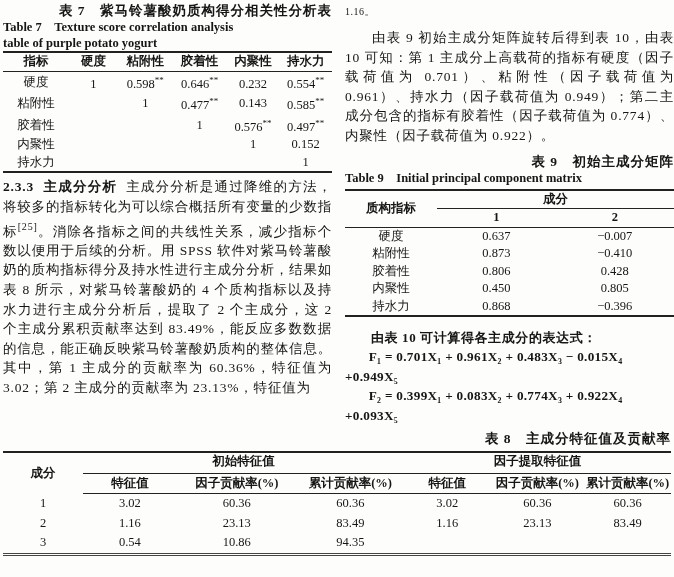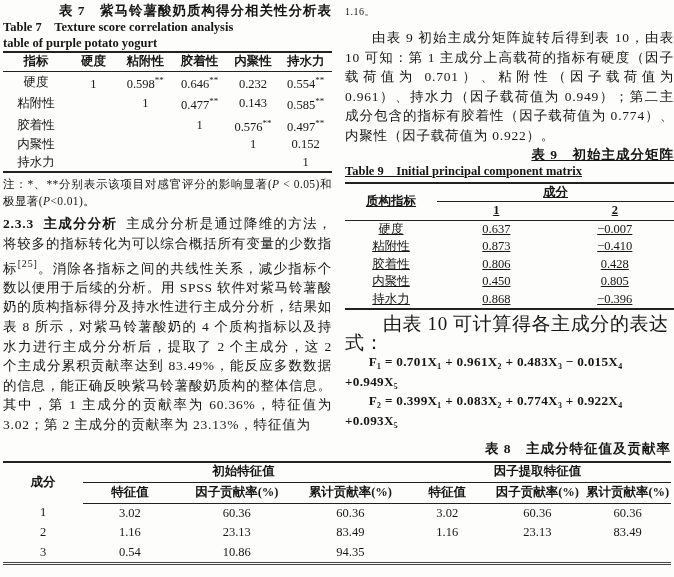--- a/index.html
+++ b/index.html
@@ -33,27 +33,27 @@
   .note i{font-family:"Liberation Serif",serif;}
 
   
   .para{font-size:13.5px;line-height:19.6px;text-align:justify;letter-spacing:0.8px;margin-top:4px;}
   .sec-num{font-weight:bold;margin-right:9px;}
   .sec-title{font-weight:bold;margin-right:9px;}
   .indent{text-indent:2em;}
   .carry{font-size:10px;line-height:19px;letter-spacing:0.5px;}
 
   
-  .t9wrap{text-decoration:underline;}
+  .t9wrap{margin-top:7px;}
   .t9{margin-top:3px;}
   .t9 td{padding:1.6px 0;}
   .t9 .stub{vertical-align:middle;}
 
   
-  .fml-intro{font-size:19px;line-height:19px;text-indent:2em;margin-top:4px;letter-spacing:0.6px;}
+  .fml-intro{font-size:13px;line-height:19px;text-indent:2em;margin-top:11px;letter-spacing:0.6px;font-weight:bold;}
   .fml{font-size:13.2px;font-weight:bold;line-height:19.5px;letter-spacing:0.3px;}
   .fml.lead{text-indent:1.8em;}
 
   
   .t8block{margin-top:5px;padding:0 3px;}
   .t8{margin-top:4px;}
   table.t8x{width:100%;border-collapse:collapse;font-size:12.5px;
             border-top:2px solid #222;border-bottom:3px double #444;}
   table.t8x th,table.t8x td{text-align:center;padding:2px 0;line-height:15.5px;font-weight:normal;}
   table.t8x thead th{font-weight:bold;}
@@ -128,23 +128,20 @@
             <td>持水力</td>
             <td><span></span></td>
             <td><span></span></td>
             <td><span></span></td>
             <td><span></span></td>
             <td><span>1</span></td>
           </tr>
         </tbody>
       </table>
 
-      <div class="note">
-        <span>注：*、**分别表示该项目对感官评分的影响显著(</span><i>P</i><span> &lt; 0.05)和极显著(</span><i>P</i><span>&lt;0.01)。</span>
-      </div>
 
       <div class="para">
         <span class="sec-num">2.3.3</span><span class="sec-title">主成分分析</span><span>主成分分析是通过降维的方法，将较多的指标转化为可以综合概括所有变量的少数指标</span><sup class="ref">[25]</sup><span>。消除各指标之间的共线性关系，减少指标个数以便用于后续的分析。用 SPSS 软件对紫马铃薯酸奶的质构指标得分及持水性进行主成分分析，结果如表 8 所示，对紫马铃薯酸奶的 4 个质构指标以及持水力进行主成分分析后，提取了 2 个主成分，这 2 个主成分累积贡献率达到 83.49%，能反应多数数据的信息，能正确反映紫马铃薯酸奶质构的整体信息。其中，第 1 主成分的贡献率为 60.36%，特征值为 3.02；第 2 主成分的贡献率为 23.13%，特征值为</span>
       </div>
     </div>
 
     <div class="col">
       <div class="carry">1.16。</div>
 
       <div class="para indent" style="margin-top:7px;">由表 9 初始主成分矩阵旋转后得到表 10，由表 10 可知：第 1 主成分上高载荷的指标有硬度（因子载荷值为 0.701）、粘附性（因子载荷值为 0.961）、持水力（因子载荷值为 0.949）；第二主成分包含的指标有胶着性（因子载荷值为 0.774）、内聚性（因子载荷值为 0.922）。</div>

